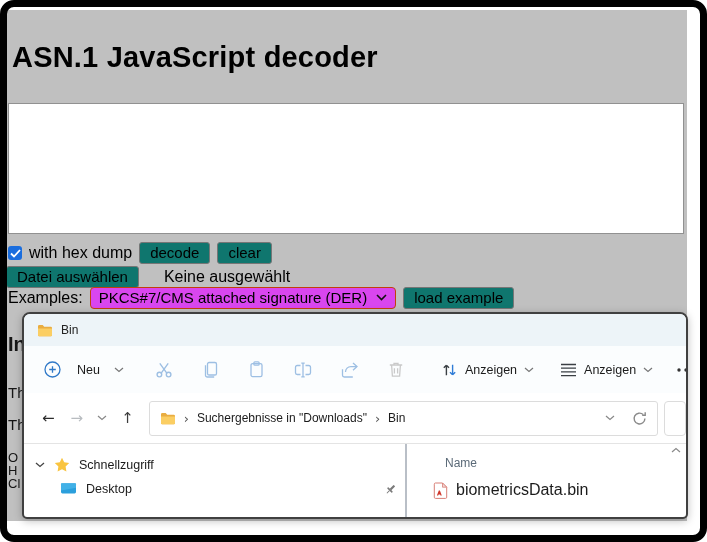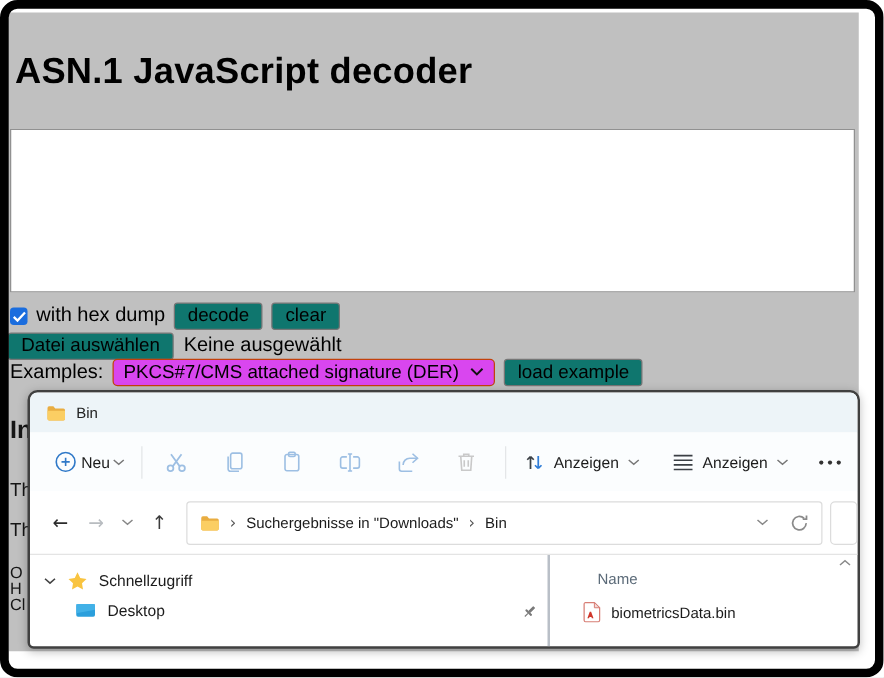--- a/index.html
+++ b/index.html
@@ -9,21 +9,21 @@
                 pointer-events:none;z-index:60;}
 
   
   .page-bg{position:absolute;left:7px;top:10px;width:680px;height:511px;background:#c0c0c0;}
   .page-title{position:absolute;left:12px;top:22px;font-size:29px;font-weight:bold;color:#000;
               letter-spacing:.2px;}
   .asn-textarea{position:absolute;left:8px;top:103px;width:676px;height:131px;background:#fff;
                 border:1px solid #919191;resize:none;box-sizing:border-box;}
   .row{position:absolute;display:flex;align-items:center;font-size:16px;color:#000;}
   .row-hex{left:8px;top:242px;gap:7px;}
-  .row-file{left:6px;top:266px;gap:8px;}
+  .row-file{left:6px;top:266px;gap:25px;}
   .row-ex{left:8px;top:287px;gap:7px;}
   .chk{width:14px;height:14px;border-radius:3px;background:#1a6dde;display:flex;align-items:center;
        justify-content:center;flex:0 0 auto;}
   .btn{font-family:"Liberation Sans",sans-serif;font-size:15px;color:#000;background:#0f766e;
        border:1px solid #767676;border-radius:3px;padding:1px 10px 2px;line-height:17px;}
   .select{display:flex;align-items:center;gap:9px;background:#d946ef;border:1px solid #c2410c;
           border-radius:4px;padding:1px 8px 2px;font-size:15px;line-height:17px;}
   .frag{position:absolute;left:8px;color:#161616;}
   .f0{top:333px;font-size:20px;font-weight:bold;text-align:center;}
   .f1{top:384px;font-size:15px;}
@@ -35,21 +35,21 @@
   
   .explorer{position:absolute;left:22px;top:312px;width:666px;height:207px;box-sizing:border-box;
             background:#fff;border:2px solid #404040;border-radius:8px 8px 5px 5px;
             box-shadow:0 2px 8px rgba(0,0,0,.25);overflow:hidden;z-index:10;
             display:flex;flex-direction:column;font-size:12.5px;color:#1b1b1b;}
   .titlebar{height:32px;flex:0 0 auto;background:#edf4f8;display:flex;align-items:center;
             padding-left:13px;gap:8px;}
   .titlebar .t-label{font-size:12px;color:#222;}
   .toolbar{height:47px;flex:0 0 auto;background:#fbfdfe;display:flex;align-items:center;
            padding-left:20px;}
-  .tb-new{display:flex;align-items:center;gap:2px;}
+  .tb-new{display:flex;align-items:center;gap:14px;}
   .tb-new .t{margin-left:2px;color:#1b1b1b;}
   .tb-divider{width:1px;height:26px;background:#e4e6e8;margin-left:13px;}
   .tb-icons{display:flex;align-items:center;gap:27px;margin-left:17px;}
   .tb-icons .ic{display:flex;align-items:center;}
   .tb-group{display:flex;align-items:center;gap:7px;}
   .g-sort{margin-left:14px;}
   .g-view{margin-left:26px;}
   .g-more{margin-left:24px;}
   .addressbar{height:50px;flex:0 0 auto;background:#fff;border-bottom:1px solid #e4e4e4;
               display:flex;align-items:center;padding-left:18px;}
@@ -59,30 +59,30 @@
   .nav-chev{margin-left:14px;display:flex;}
   .nav-up{color:#3c3c3c;margin-left:14px;}
   .addr-box{margin-left:15px;width:517px;height:35px;box-sizing:border-box;border:1px solid #dcdcdc;
             border-radius:3px;display:flex;align-items:center;padding:0 10px;gap:8px;font-size:12px;}
   .crumb-sep{color:#555;font-size:13px;line-height:1;font-family:"DejaVu Sans",sans-serif;}
   .crumb{color:#1b1b1b;}
   .addr-right{margin-left:auto;display:flex;align-items:center;gap:17px;}
   .search-sliver{margin-left:6px;width:22px;height:35px;box-sizing:border-box;
                  border:1px solid #dcdcdc;border-radius:4px;flex:0 0 auto;}
   .content{flex:1;display:flex;min-height:0;}
-  .sidebar{width:414px;flex:0 0 auto;position:relative;padding-top:13px;box-sizing:border-box;}
+  .sidebar{width:381px;flex:0 0 auto;position:relative;padding-top:13px;box-sizing:border-box;}
   .qa-row{display:flex;align-items:center;gap:9px;padding-left:11px;}
   .desk-row{display:flex;align-items:center;gap:9px;padding-left:36px;margin-top:9px;position:relative;}
   .pin{position:absolute;right:8px;top:2px;}
   .vdivider{width:2px;background:#b9bfc7;flex:0 0 auto;}
   .filepanel{flex:1;position:relative;}
   .name-col{position:absolute;left:38px;top:12px;font-size:12px;color:#5b6a78;}
   .scroll-up{position:absolute;right:5px;top:3px;display:flex;}
   .file-row{position:absolute;left:26px;top:37px;display:flex;align-items:center;gap:8px;
-            font-size:12px;color:#1b1b1b;}
+            font-size:16px;color:#1b1b1b;}
 </style>
 </head>
 <body>
 
 <div class="canvas">
 
   <div class="page-bg"></div>
   <h1 class="page-title">ASN.1 JavaScript decoder</h1>
 
   <textarea class="asn-textarea" style=""></textarea>

